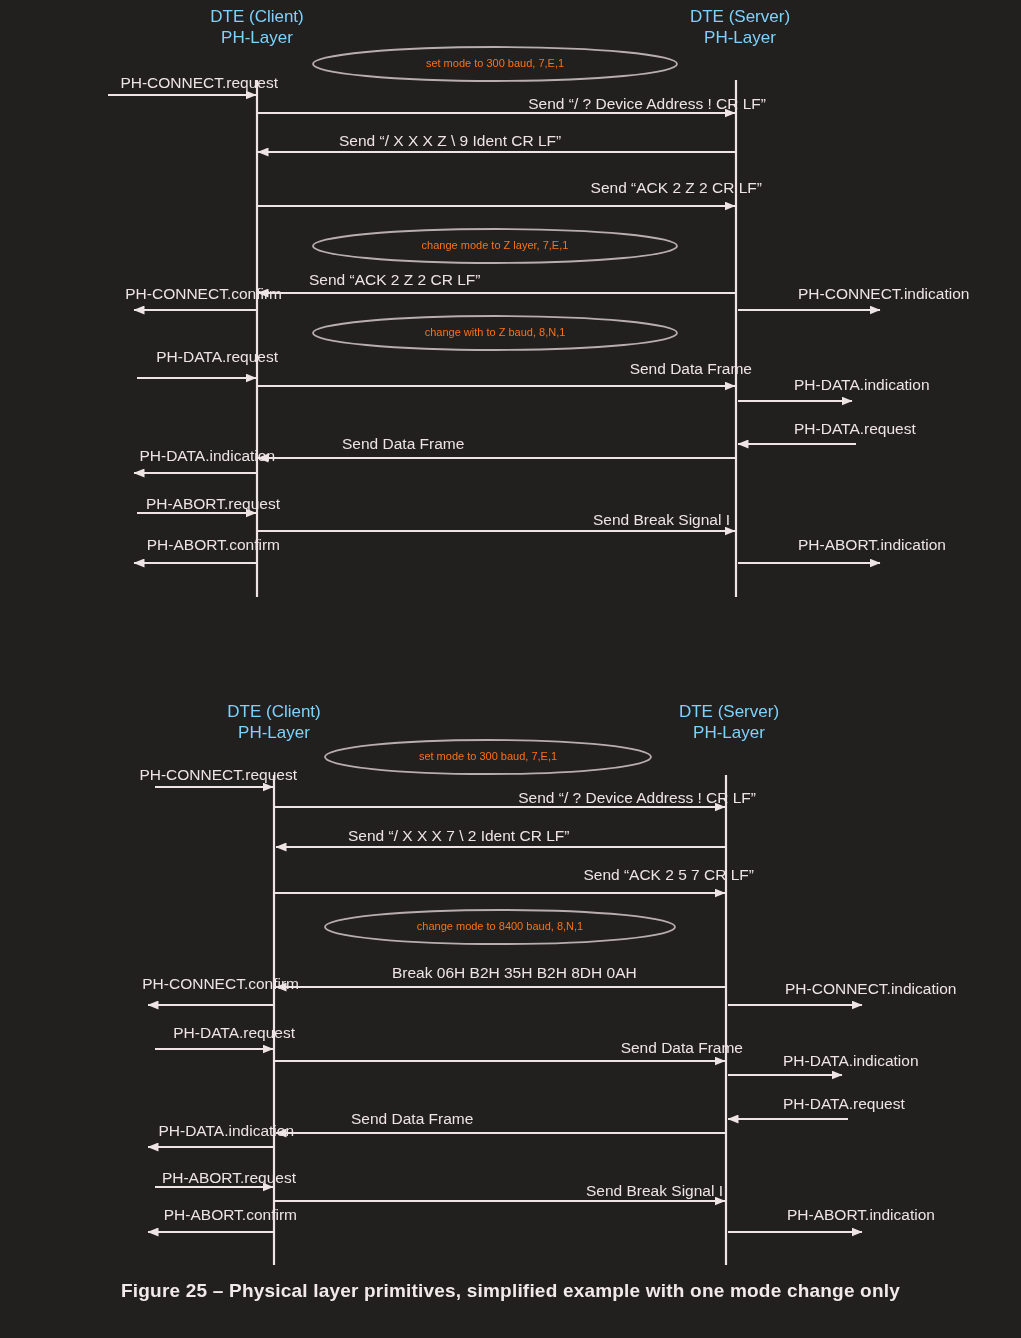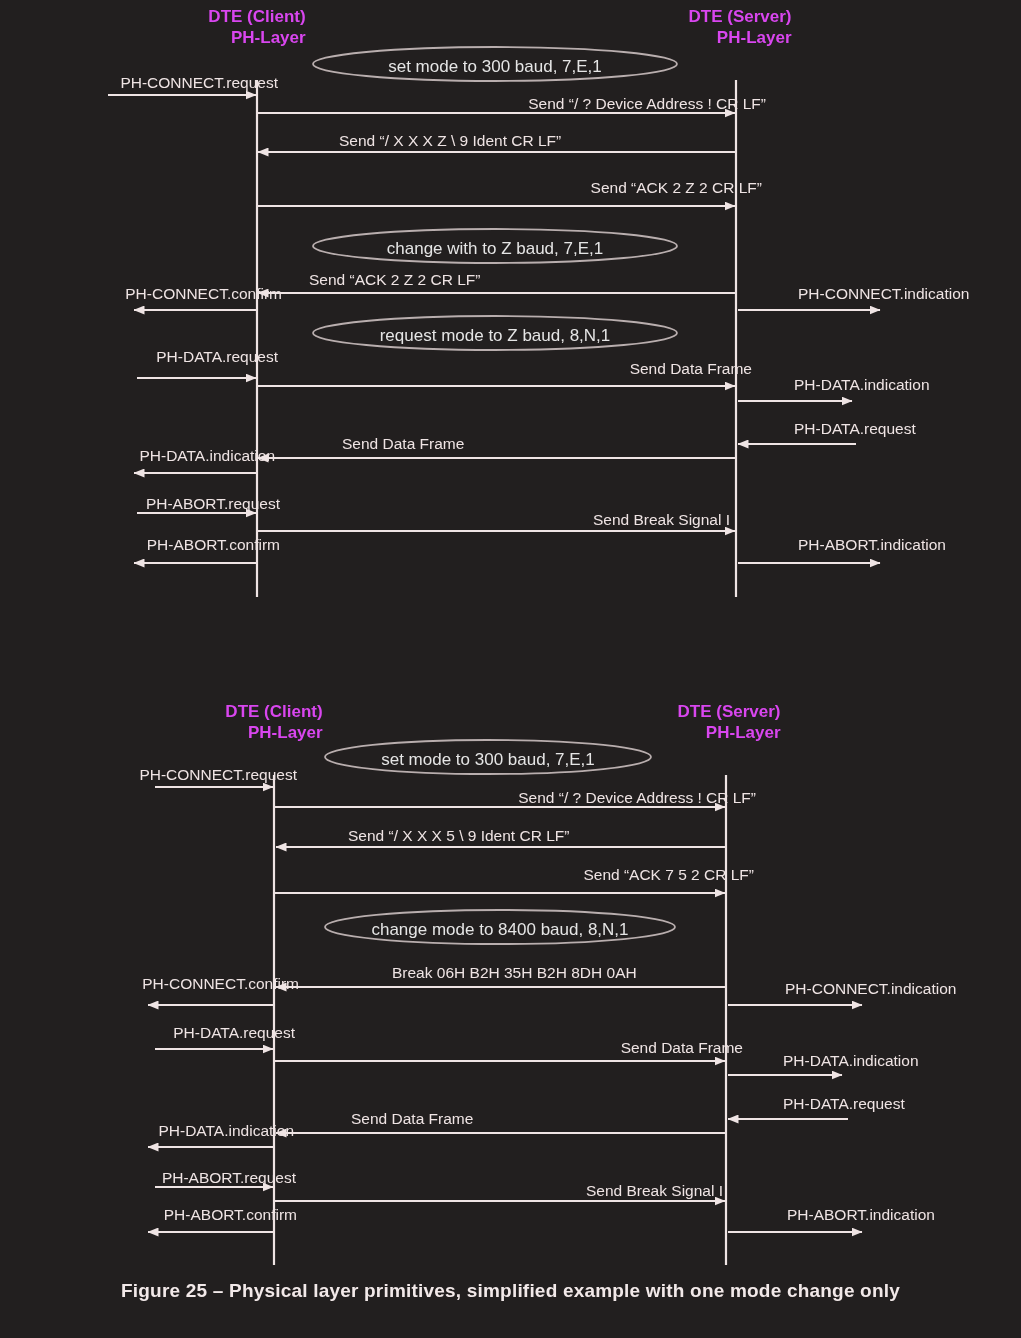--- a/index.html
+++ b/index.html
@@ -40,30 +40,30 @@
     position: absolute;
     font-size: 15.5px;
     color: #efe4e4;
     white-space: nowrap;
     line-height: 1;
     margin-left: 32px;
   }
   .hdr {
     position: absolute;
     font-size: 17px;
-    font-weight: bold;
-    color: #d946ef;
+    font-weight: normal;
+    color: #7dd3fc;
     white-space: nowrap;
-    text-align: right;
+    text-align: center;
     line-height: 1.25;
   }
   .note-text {
     position: absolute;
-    font-size: 17px;
-    color: #e5e5e5;
+    font-size: 11px;
+    color: #f97316;
     white-space: nowrap;
     text-align: center;
     line-height: 1;
   }
   .r { transform: translateX(-100%); }
   .c { transform: translateX(-50%); }
 </style>
 </head>
 <body>
 
@@ -124,22 +124,22 @@
   <div class="hdr c" style="left:257px;top:6px;">
     <div>DTE (Client)</div>
     <div>PH-Layer</div>
   </div>
   <div class="hdr c" style="left:740px;top:6px;">
     <div>DTE (Server)</div>
     <div>PH-Layer</div>
   </div>
 
   <div class="note-text c" style="left:495px;top:58px;">set mode to 300 baud, 7,E,1</div>
-  <div class="note-text c" style="left:495px;top:240px;">change with to Z baud, 7,E,1</div>
-  <div class="note-text c" style="left:495px;top:327px;">request mode to Z baud, 8,N,1</div>
+  <div class="note-text c" style="left:495px;top:240px;">change mode to Z layer, 7,E,1</div>
+  <div class="note-text c" style="left:495px;top:327px;">change with to Z baud, 8,N,1</div>
 
   <div class="lbl r" style="left:246px;top:75px;">PH-CONNECT.request</div>
   <div class="lbl r" style="left:734px;top:96px;">Send “/ ? Device Address ! CR LF”</div>
   <div class="lbl" style="left:307px;top:133px;">Send “/ X X X Z \ 9 Ident CR LF”</div>
   <div class="lbl r" style="left:730px;top:180px;">Send “ACK 2 Z 2 CR LF”</div>
   <div class="lbl" style="left:277px;top:272px;">Send “ACK 2 Z 2 CR LF”</div>
   <div class="lbl r" style="left:250px;top:286px;">PH-CONNECT.confirm</div>
   <div class="lbl" style="left:766px;top:286px;">PH-CONNECT.indication</div>
   <div class="lbl r" style="left:246px;top:349px;">PH-DATA.request</div>
   <div class="lbl r" style="left:720px;top:361px;">Send Data Frame</div>
@@ -214,22 +214,22 @@
   <div class="hdr c" style="left:729px;top:6px;">
     <div>DTE (Server)</div>
     <div>PH-Layer</div>
   </div>
 
   <div class="note-text c" style="left:488px;top:56px;">set mode to 300 baud, 7,E,1</div>
   <div class="note-text c" style="left:500px;top:226px;">change mode to 8400 baud, 8,N,1</div>
 
   <div class="lbl r" style="left:265px;top:72px;">PH-CONNECT.request</div>
   <div class="lbl r" style="left:724px;top:95px;">Send “/ ? Device Address ! CR LF”</div>
-  <div class="lbl" style="left:316px;top:133px;">Send “/ X X X 5 \ 9 Ident CR LF”</div>
-  <div class="lbl r" style="left:722px;top:172px;">Send “ACK 7 5 2 CR LF”</div>
+  <div class="lbl" style="left:316px;top:133px;">Send “/ X X X 7 \ 2 Ident CR LF”</div>
+  <div class="lbl r" style="left:722px;top:172px;">Send “ACK 2 5 7 CR LF”</div>
   <div class="lbl" style="left:360px;top:270px;">Break  06H B2H 35H B2H 8DH 0AH</div>
   <div class="lbl r" style="left:267px;top:281px;">PH-CONNECT.confirm</div>
   <div class="lbl" style="left:753px;top:286px;">PH-CONNECT.indication</div>
   <div class="lbl r" style="left:263px;top:330px;">PH-DATA.request</div>
   <div class="lbl r" style="left:711px;top:345px;">Send Data Frame</div>
   <div class="lbl" style="left:751px;top:358px;">PH-DATA.indication</div>
   <div class="lbl" style="left:751px;top:401px;">PH-DATA.request</div>
   <div class="lbl" style="left:319px;top:416px;">Send Data Frame</div>
   <div class="lbl r" style="left:262px;top:428px;">PH-DATA.indication</div>
   <div class="lbl r" style="left:264px;top:475px;">PH-ABORT.request</div>

